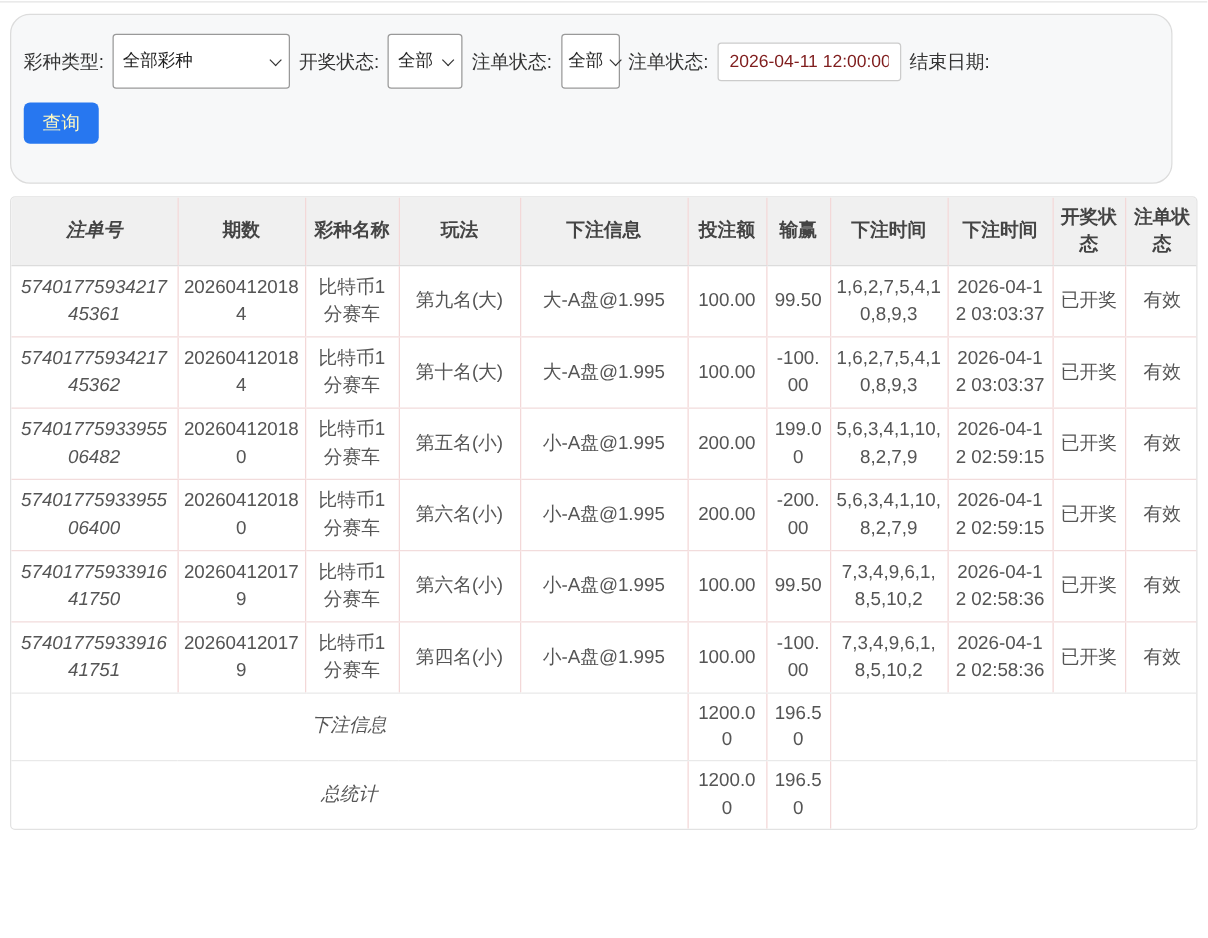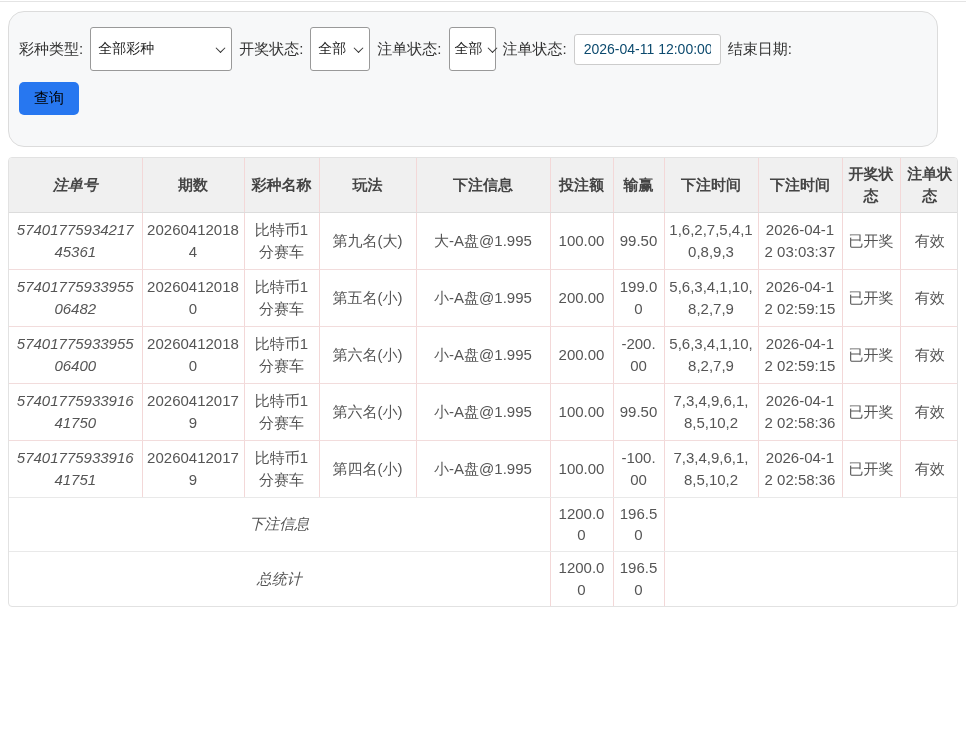--- a/index.html
+++ b/index.html
@@ -26,26 +26,26 @@
   .select-wide   { width: 142px; }
   .select-mid    { width: 60px; }
   .select-narrow { width: 47px; padding: 0 5px; }
   .chev {
     width: 7px; height: 7px; flex: 0 0 auto;
     border-right: 1.8px solid #333; border-bottom: 1.8px solid #333;
     transform: rotate(45deg) translate(-1px,-1px); margin-left: 6px;
   }
   .date-input {
     height: 31px; width: 147px; border: 1px solid #ccc; border-radius: 3px;
-    padding: 0 9px; font-size: 14px; color: #0c4a6e; background: #fff;
+    padding: 0 9px; font-size: 14px; color: #7f1d1d; background: #fff;
     font-family: "Liberation Sans", "DejaVu Sans", sans-serif;
   }
   .btn-row { margin-top: 11px; }
   .query-btn {
-    background: #2777f0; color: #000000; border: none; border-radius: 5px;
+    background: #2777f0; color: #fef9c3; border: none; border-radius: 5px;
     padding: 7px 15px; font-size: 15px; cursor: pointer;
     font-family: "Liberation Sans", "DejaVu Sans", sans-serif;
   }
 
   
   .table-wrap {
     margin: 0 8px; width: 950px;
     border: 1px solid #e2e2e2; border-radius: 4px; overflow: hidden;
   }
   table { width: 100%; border-collapse: collapse; table-layout: fixed; }
@@ -137,20 +137,33 @@
           <td>第九名(大)</td>
           <td>大-A盘@1.995</td>
           <td>100.00</td>
           <td>99.50</td>
           <td>1,6,2,7,5,4,10,8,9,3</td>
           <td>2026-04-12 03:03:37</td>
           <td>已开奖</td>
           <td>有效</td>
         </tr>
         <tr>
+          <td>5740177593421745362</td>
+          <td>202604120184</td>
+          <td>比特币1分赛车</td>
+          <td>第十名(大)</td>
+          <td>大-A盘@1.995</td>
+          <td>100.00</td>
+          <td>-100.00</td>
+          <td>1,6,2,7,5,4,10,8,9,3</td>
+          <td>2026-04-12 03:03:37</td>
+          <td>已开奖</td>
+          <td>有效</td>
+        </tr>
+        <tr>
           <td>5740177593395506482</td>
           <td>202604120180</td>
           <td>比特币1分赛车</td>
           <td>第五名(小)</td>
           <td>小-A盘@1.995</td>
           <td>200.00</td>
           <td>199.00</td>
           <td>5,6,3,4,1,10,8,2,7,9</td>
           <td>2026-04-12 02:59:15</td>
           <td>已开奖</td>

